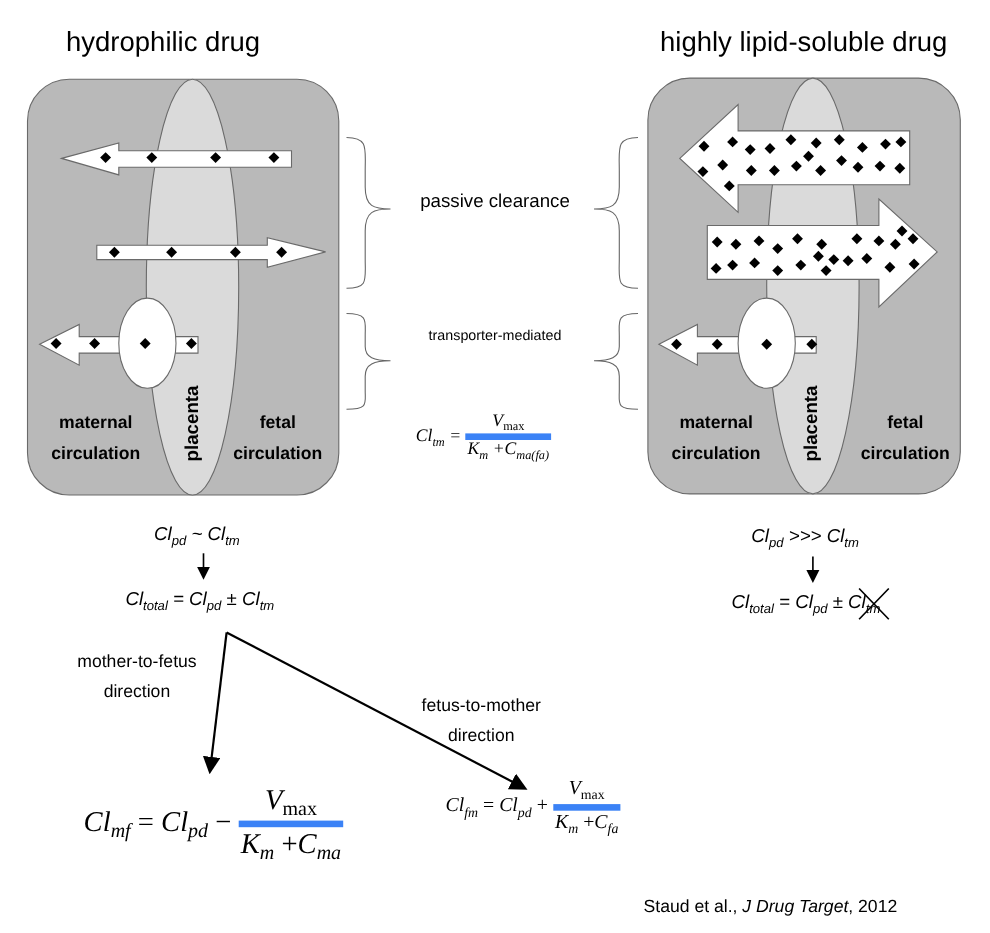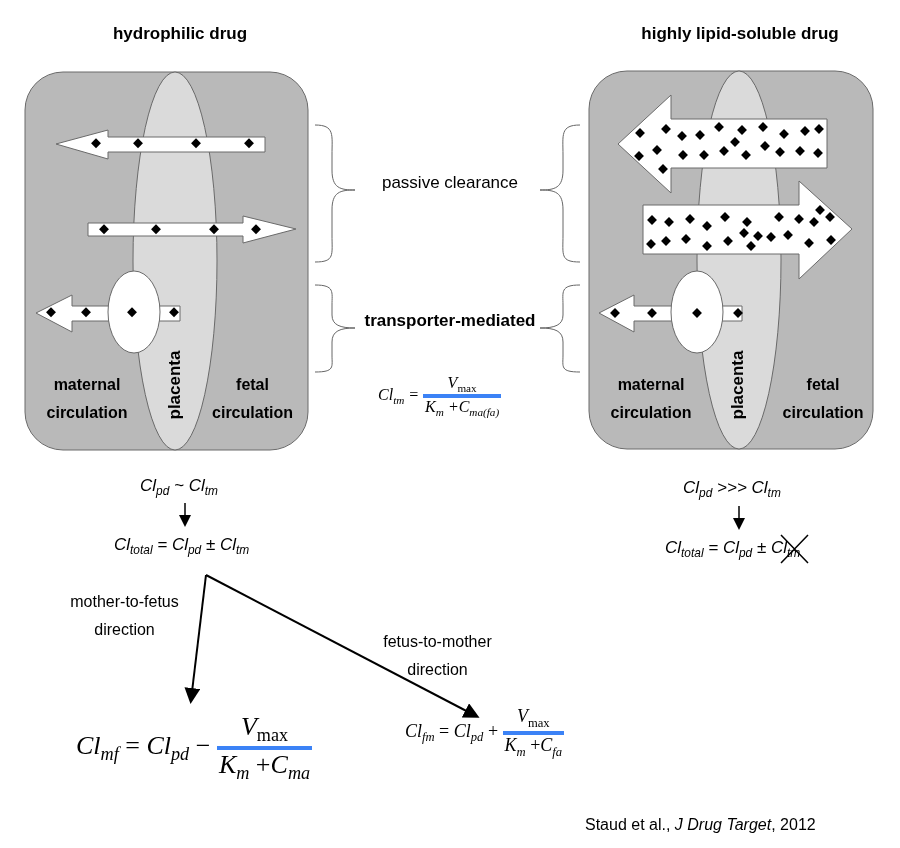--- a/index.html
+++ b/index.html
@@ -1,26 +1,26 @@
 <!DOCTYPE html>
 <html><head>
 <meta charset="utf-8">
 <style>
   html, body { margin:0; padding:0; background:#ffffff; }
   body { width:900px; height:848px; position:relative; overflow:hidden; font-family:"Liberation Sans", sans-serif; color:#000; }
   .abs { position:absolute; }
-  .title { font-weight:bold; font-size:17px; text-align:center; }
+  .title { font-weight:normal; font-size:25px; }
   .lbl { font-size:16px; text-align:center; line-height:1.2; }
   .blbl { font-weight:bold; font-size:16px; text-align:center; line-height:28px; }
   .serif { font-family:"Liberation Serif", serif; font-style:italic; }
   .it { font-style:italic; font-size:17px; }
   sub { font-size:0.7em; }
   svg.panel { position:absolute; }
   .frac { display:inline-block; vertical-align:middle; text-align:center; }
-  .frac .num { display:block; border-bottom:4px solid #3b82f6; padding:0 2px; }
+  .frac .num { display:block; border-bottom:6px solid #3b82f6; padding:0 2px; }
   .frac .den { display:block; padding:0 2px;text-align:right; }
 </style>
 </head>
 <body>
 
 <div class="abs title" style="left:60px;top:24px;width:240px;">hydrophilic drug</div>
 <div class="abs title" style="left:600px;top:24px;width:280px;">highly lipid-soluble drug</div>
 
 <svg class="panel" style="left:0;top:0;" width="320" height="460" viewBox="0 0 320 460">
   <rect x="25" y="72" width="283" height="378" rx="38" fill="#b9b9b9" stroke="#6a6a6a"></rect>
@@ -133,21 +133,21 @@
 <svg class="panel" style="left:300px;top:110px;" width="300" height="270" viewBox="0 0 300 270">
   <path d="M15,15 C35,15 32,25 32,45 L32,60 C32,78 40,80 55,80 C40,80 32,82 32,100 L32,125 C32,145 35,152 15,152" fill="none" stroke="#666"></path>
   <path d="M280,15 C260,15 263,25 263,45 L263,60 C263,78 255,80 240,80 C255,80 263,82 263,100 L263,125 C263,145 260,152 280,152" fill="none" stroke="#666"></path>
   <path d="M15,175 C35,175 32,182 32,195 L32,205 C32,215 40,218 55,218 C40,218 32,221 32,232 L32,245 C32,257 35,262 15,262" fill="none" stroke="#666"></path>
   <path d="M280,175 C260,175 263,182 263,195 L263,205 C263,215 255,218 240,218 C255,218 263,221 263,232 L263,245 C263,257 260,262 280,262" fill="none" stroke="#666"></path>
 </svg>
 
 <div class="abs lbl" style="left:345px;top:168px;width:210px;font-size:17px;line-height:30px;">
   <div>passive clearance</div>
 </div>
-<div class="abs lbl" style="left:345px;top:306px;width:210px;font-size:17px;line-height:30px;font-weight:bold;">
+<div class="abs lbl" style="left:345px;top:290px;width:210px;font-size:13px;line-height:30px;">
   <div>transporter-mediated</div>
 </div>
 <div class="abs serif" style="left:378px;top:374px;font-size:16px;">
   <span>Cl</span><sub>tm</sub> =
   <span class="frac"><span class="num"><span>V</span><sub style="font-style:normal">max</sub></span><span class="den"><span>K</span><sub>m</sub> +<span>C</span><sub>ma(fa)</sub></span></span>
 </div>
 
 <div class="abs it" style="left:140px;top:476px;">
   <span>Cl</span><sub>pd</sub><span> ~ </span><span>Cl</span><sub>tm</sub>
 </div>

